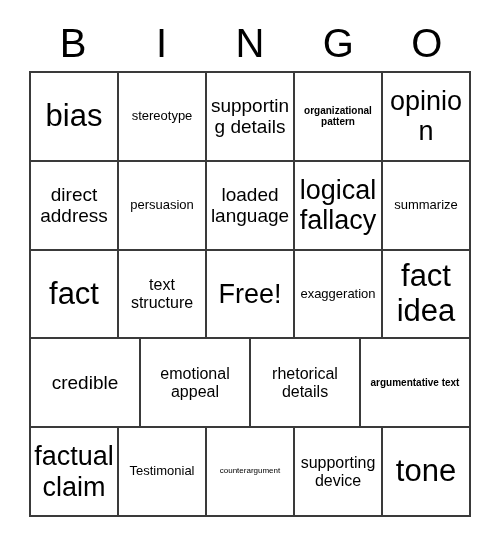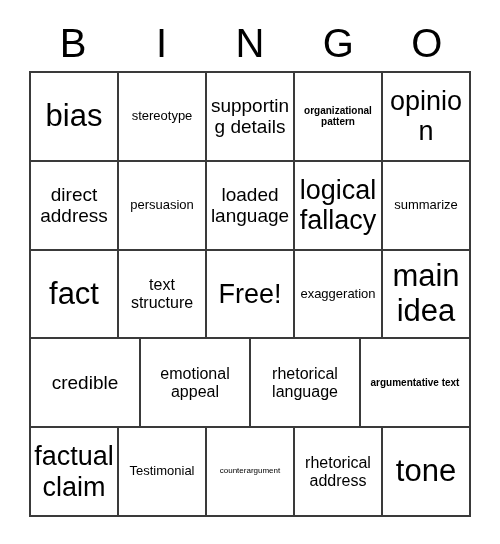--- a/index.html
+++ b/index.html
@@ -136,51 +136,51 @@
       <div class="cell sz-m">
           <span class="cell-text">text structure</span>
         </div>
       <div class="cell sz-xl">
           <span class="cell-text">Free!</span>
         </div>
       <div class="cell sz-s">
           <span class="cell-text">exaggeration</span>
         </div>
       <div class="cell sz-xxl">
-          <span class="cell-text">main idea</span>
+          <span class="cell-text">fact idea</span>
         </div>
     </div>
 
     <div class="grid-row">
       <div class="cell sz-l">
           <span class="cell-text">credible</span>
         </div>
       <div class="cell sz-m">
           <span class="cell-text">emotional appeal</span>
         </div>
       <div class="cell sz-m">
-          <span class="cell-text">rhetorical language</span>
+          <span class="cell-text">rhetorical details</span>
         </div>
       <div class="cell sz-xs">
           <span class="cell-text">argumentative text</span>
         </div>
     </div>
 
     <div class="grid-row">
       <div class="cell sz-xl">
           <span class="cell-text">factual claim</span>
         </div>
       <div class="cell sz-s">
           <span class="cell-text">Testimonial</span>
         </div>
       <div class="cell sz-xxs">
           <span class="cell-text">counterargument</span>
         </div>
       <div class="cell sz-m">
-          <span class="cell-text">rhetorical address</span>
+          <span class="cell-text">supporting device</span>
         </div>
       <div class="cell sz-xxl">
           <span class="cell-text">tone</span>
         </div>
     </div>
 
   </div>
 </div>
 
 </body></html>

